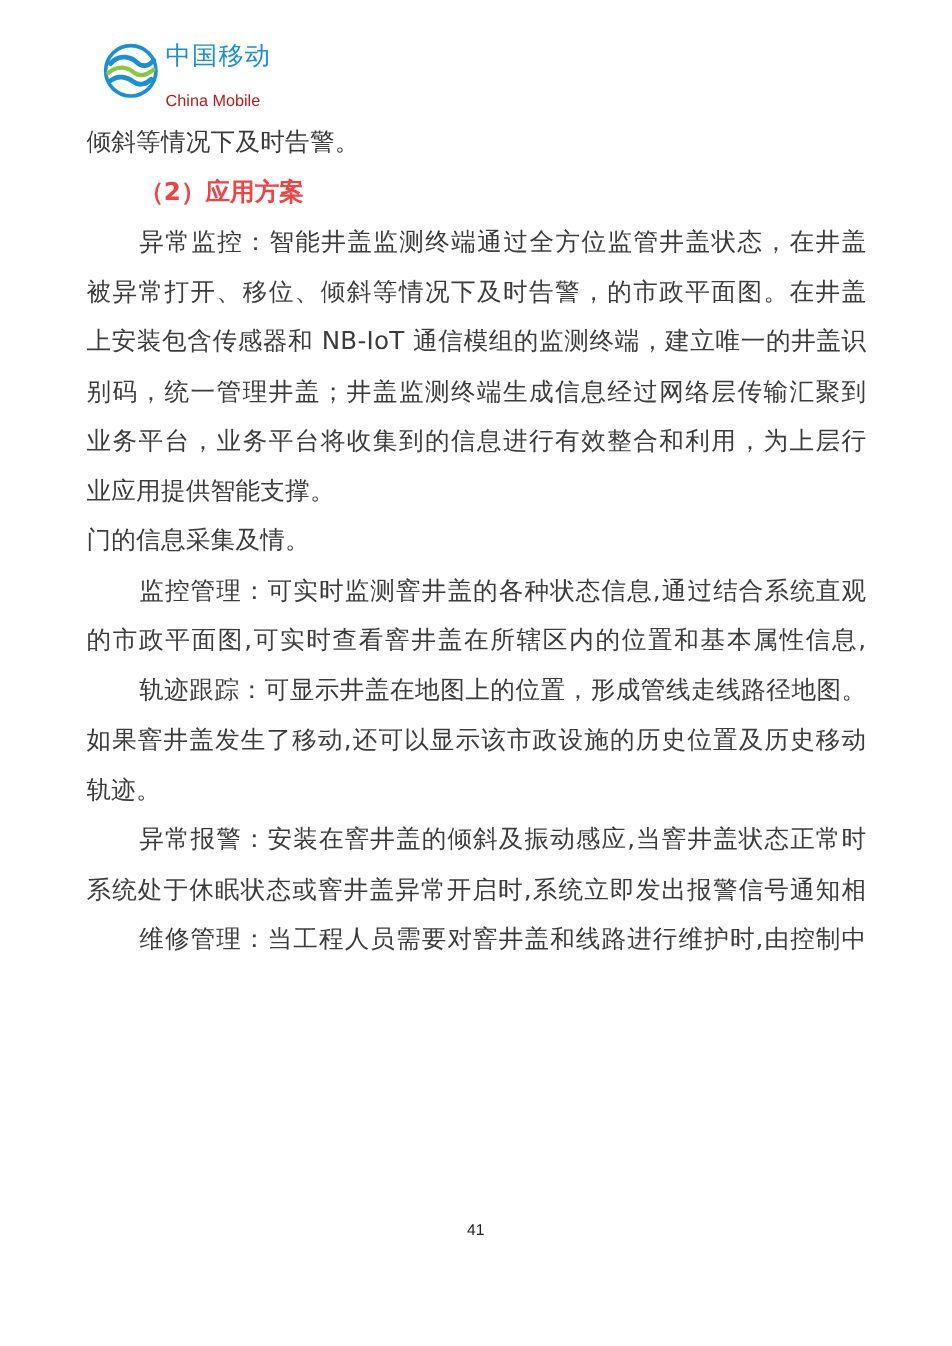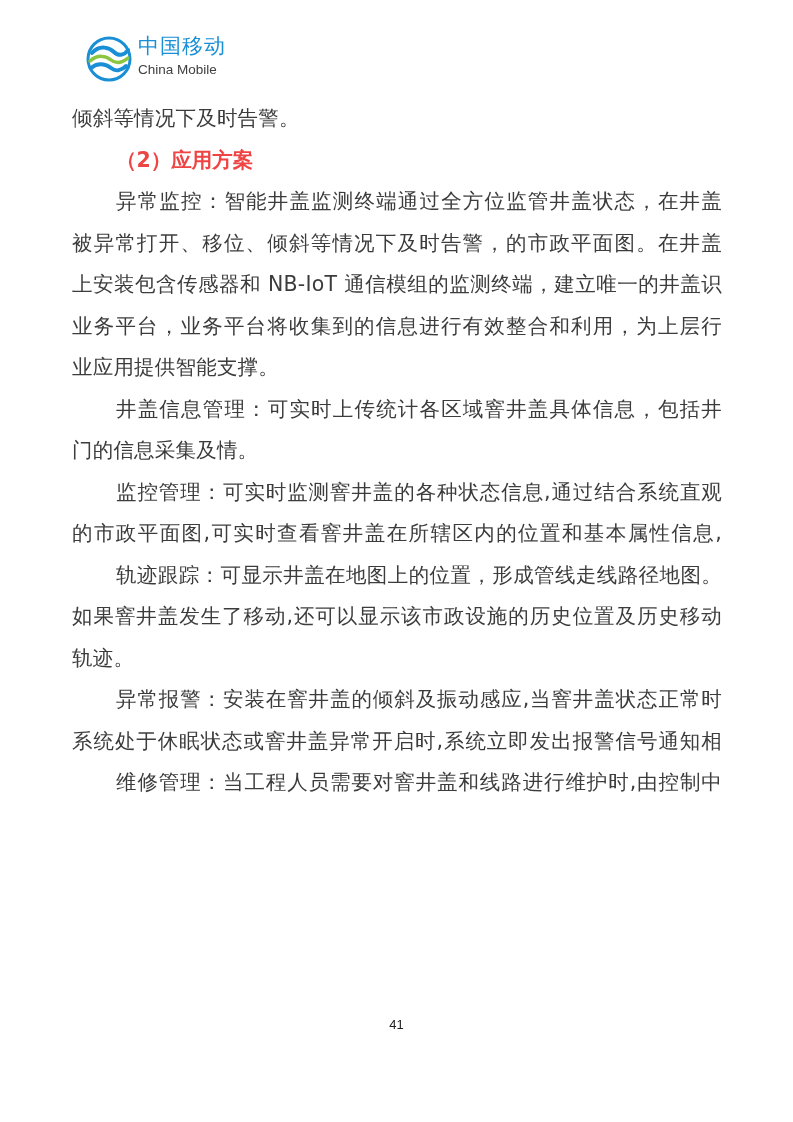--- a/index.html
+++ b/index.html
@@ -37,22 +37,22 @@
     .logo-cn {
       font-family: "DejaVu Sans", sans-serif;
       font-size: 21px;
       color: #1a8fd6;
       letter-spacing: 1px;
       font-weight: normal;
     }
     .logo-en {
       font-family: "Liberation Sans", sans-serif;
       font-size: 13.5px;
-      color: #404040;
-      margin-top: 6px;
+      color: #b91c1c;
+      margin-top: 20px;
     }
     .content {
       position: absolute;
       left: 72px;
       top: 98px;
       width: 650px;
     }
     .line {
       font-size: 20.5px;
       line-height: 41.5px;
@@ -102,23 +102,23 @@
     <span class="logo-en">China Mobile</span>
   </div>
 </div>
 
 <div class="content">
   <div class="line last">倾斜等情况下及时告警。</div>
   <div class="heading">（2）应用方案</div>
   <div class="line indent">异常监控：智能井盖监测终端通过全方位监管井盖状态，在井盖</div>
   <div class="line">被异常打开、移位、倾斜等情况下及时告警，的市政平面图。在井盖</div>
   <div class="line">上安装包含传感器和 NB-IoT 通信模组的监测终端，建立唯一的井盖识</div>
+  <div class="line">别码，统一管理井盖；井盖监测终端生成信息经过网络层传输汇聚到</div>
   <div class="line">业务平台，业务平台将收集到的信息进行有效整合和利用，为上层行</div>
   <div class="line last">业应用提供智能支撑。</div>
-  <div class="line indent">井盖信息管理：可实时上传统计各区域窨井盖具体信息，包括井</div>
   <div class="line last">门的信息采集及情。</div>
   <div class="line indent">监控管理：可实时监测窨井盖的各种状态信息,通过结合系统直观</div>
   <div class="line">的市政平面图,可实时查看窨井盖在所辖区内的位置和基本属性信息,</div>
   <div class="line indent">轨迹跟踪：可显示井盖在地图上的位置，形成管线走线路径地图。</div>
   <div class="line">如果窨井盖发生了移动,还可以显示该市政设施的历史位置及历史移动</div>
   <div class="line last">轨迹。</div>
   <div class="line indent">异常报警：安装在窨井盖的倾斜及振动感应,当窨井盖状态正常时</div>
   <div class="line">系统处于休眠状态或窨井盖异常开启时,系统立即发出报警信号通知相</div>
   <div class="line indent">维修管理：当工程人员需要对窨井盖和线路进行维护时,由控制中</div>
 </div>

